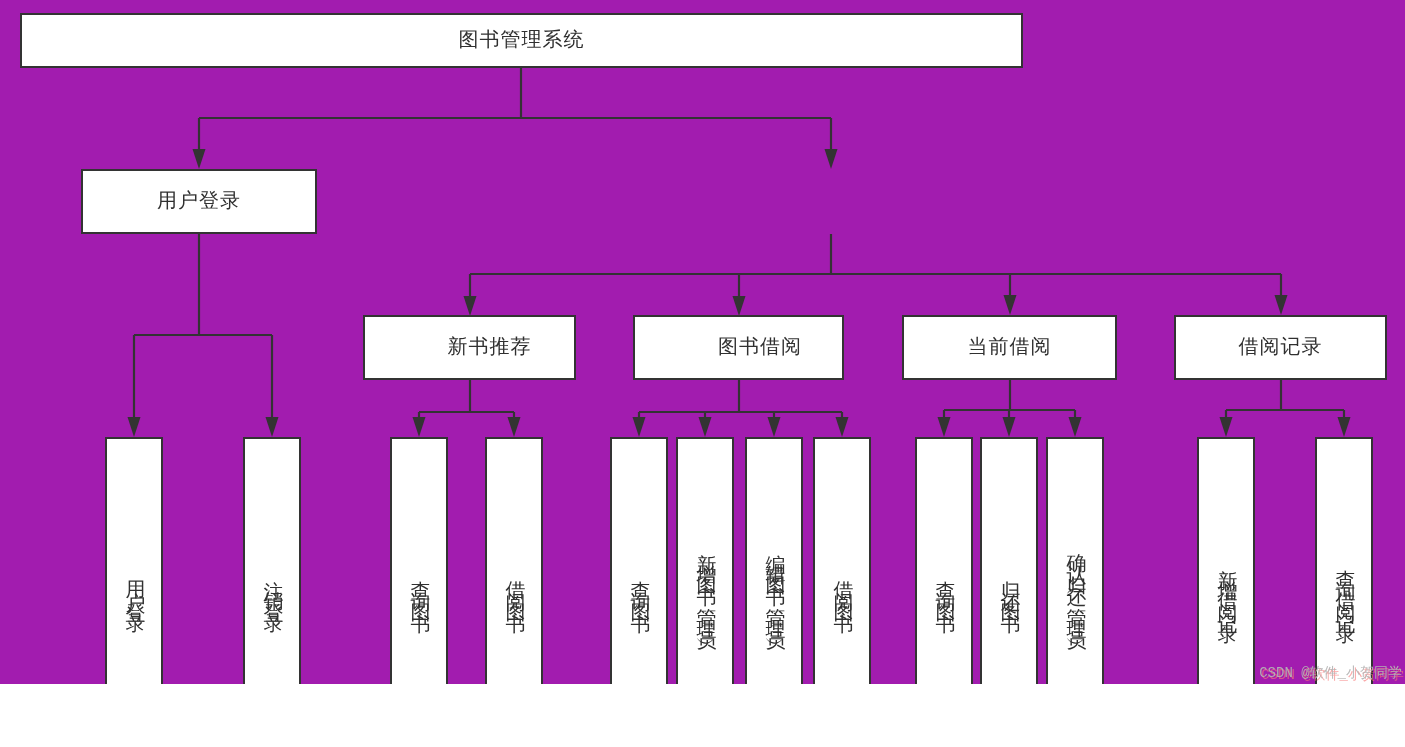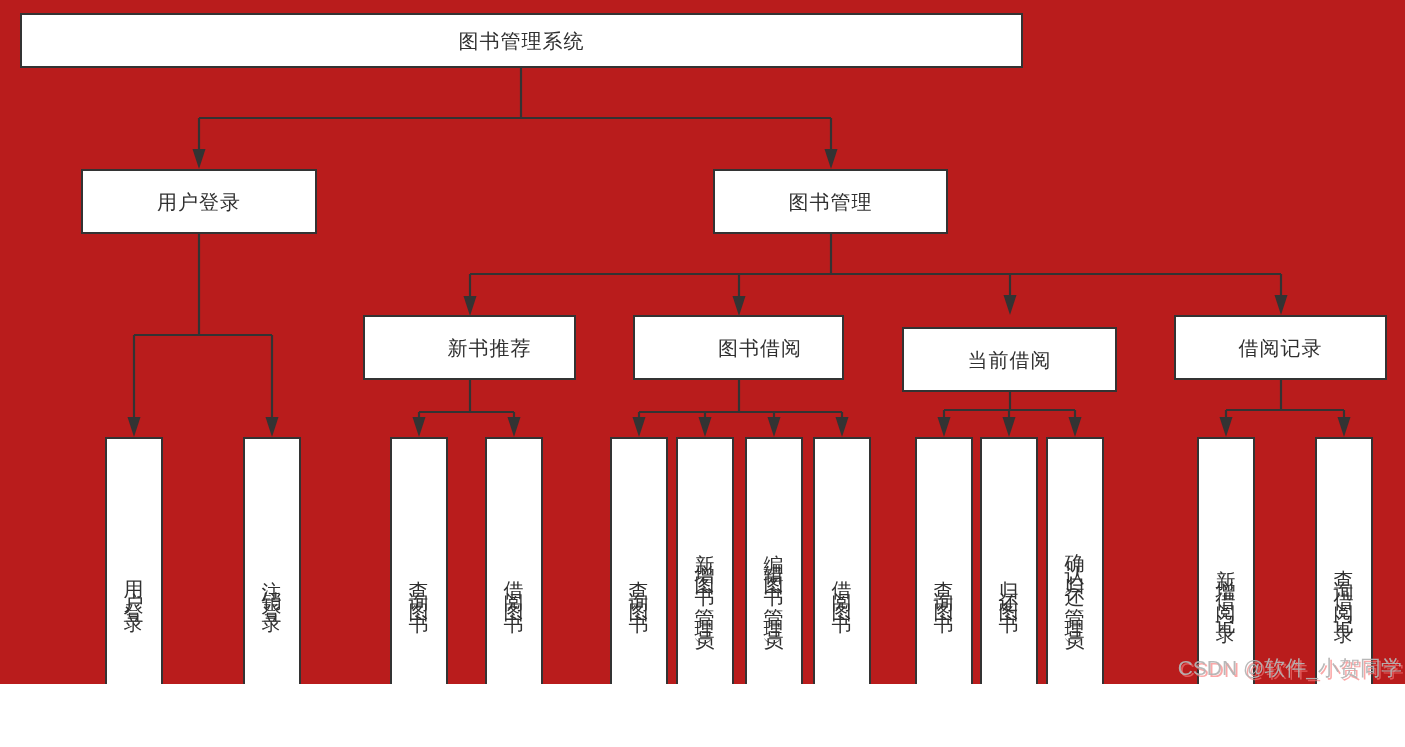--- a/index.html
+++ b/index.html
@@ -4,23 +4,23 @@
 <style>
   html, body {
     margin: 0;
     padding: 0;
     background: #ffffff;
   }
   .canvas {
     position: relative;
     width: 1405px;
     height: 684px;
-    background: #b91c1c;
+    background: #a21caf;
     overflow: hidden;
-    font-family: Liberation Sans, sans-serif;
+    font-family: Liberation Mono, monospace;
   }
   .connectors {
     position: absolute;
     left: 0;
     top: 0;
     width: 1405px;
     height: 747px;
   }
   .box {
     position: absolute;
@@ -36,21 +36,21 @@
     letter-spacing: 1px;
     text-align: center;
   }
   
   .h { white-space: nowrap; }
   .root  { left: 20px;   top: 13px;  width: 1003px; height: 55px; }
   .l2a   { left: 81px;   top: 169px; width: 236px;  height: 65px; }
   .l2b   { left: 713px;  top: 169px; width: 235px;  height: 65px; }
   .l3a   { left: 363px;  top: 315px; width: 213px;  height: 65px; padding-left: 40px; }
   .l3b   { left: 633px;  top: 315px; width: 211px;  height: 65px; padding-left: 43px; }
-  .l3c   { left: 902px;  top: 315px; width: 215px;  height: 65px; margin-top: 12px; }
+  .l3c   { left: 902px;  top: 315px; width: 215px;  height: 65px; }
   .l3d   { left: 1174px; top: 315px; width: 213px;  height: 65px; }
   
   .v {
     top: 437px;
     width: 58px;
     height: 300px;
     writing-mode: vertical-rl;
     letter-spacing: 11px;
     font-size: 20px;
     padding: 8px 0;
@@ -65,21 +65,21 @@
   .vx8  { left: 813px; }
   .vx9  { left: 915px; }
   .vx10 { left: 980px; }
   .vx11 { left: 1046px; }
   .vx12 { left: 1197px; }
   .vx13 { left: 1315px; }
   .watermark {
     position: absolute;
     right: 3px;
     bottom: 2px;
-    font-size: 21px;
+    font-size: 14px;
     color: rgba(180, 180, 180, 0.95);
     text-shadow: 2px 2px 0 rgba(248, 120, 120, 0.65);
     white-space: nowrap;
     z-index: 10;
   }
 </style>
 </head>
 <body>
 
 <div class="canvas">
@@ -112,21 +112,20 @@
       <polygon points="1002.5,417 1015.5,417 1009,437"></polygon>
       <polygon points="1068.5,417 1081.5,417 1075,437"></polygon>
       <polygon points="1219.5,417 1232.5,417 1226,437"></polygon>
       <polygon points="1337.5,417 1350.5,417 1344,437"></polygon>
     </g>
   </svg>
 
   <div class="box h root">图书管理系统</div>
 
   <div class="box h l2a">用户登录</div>
-  <div class="box h l2b">图书管理</div>
 
   <div class="box h l3a">新书推荐</div>
   <div class="box h l3b">图书借阅</div>
   <div class="box h l3c">当前借阅</div>
   <div class="box h l3d">借阅记录</div>
 
   <div class="box v vx1">用户登录</div>
   <div class="box v vx2">注销登录</div>
   <div class="box v vx3">查询图书</div>
   <div class="box v vx4">借阅图书</div>

